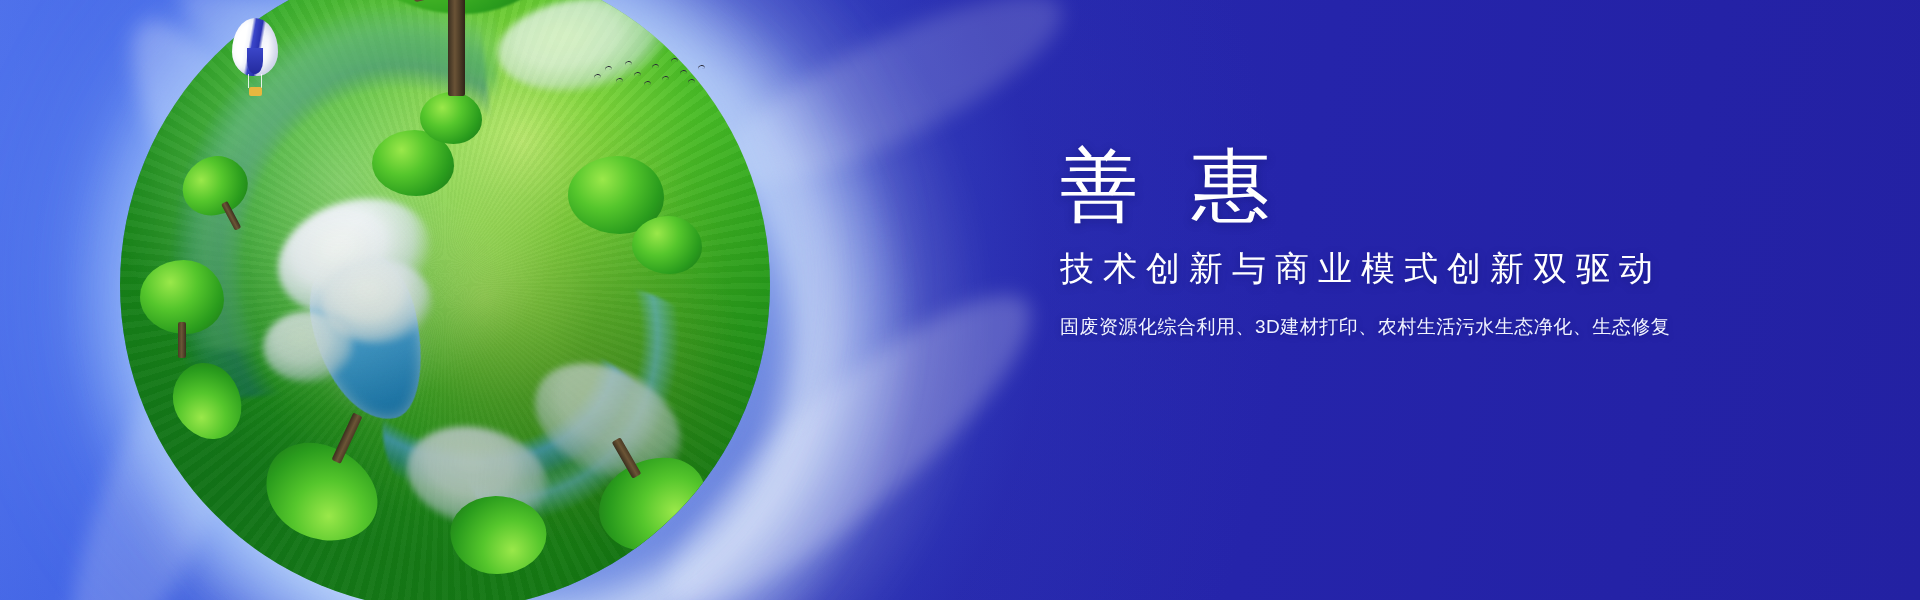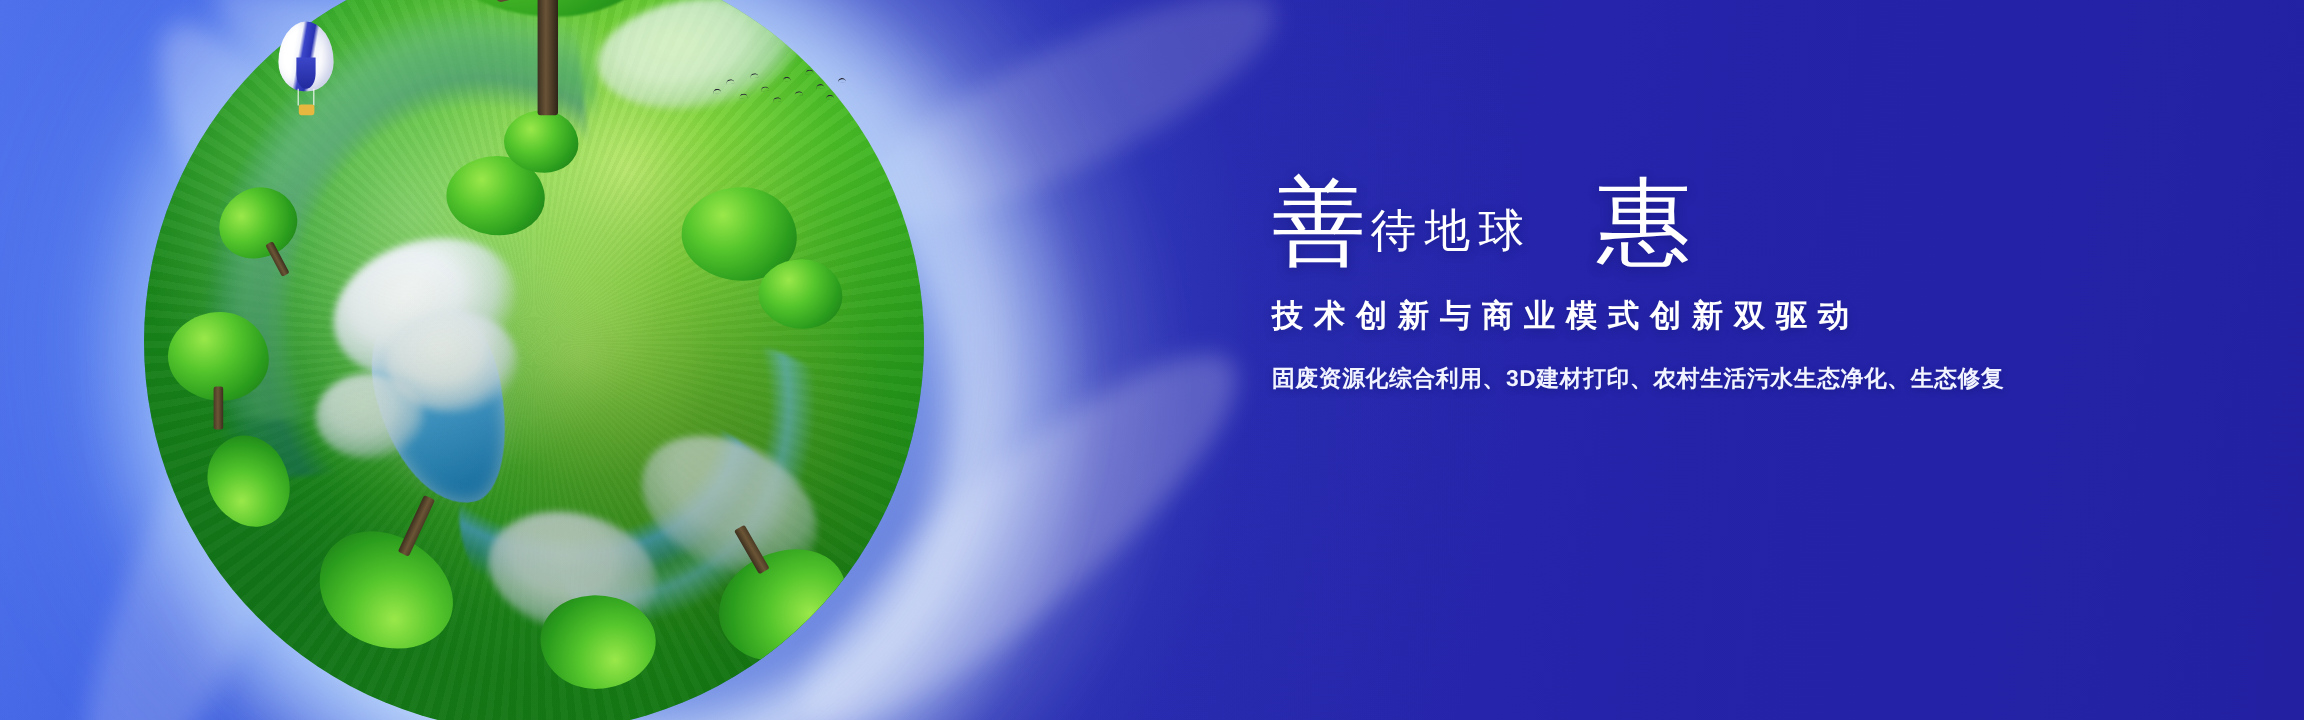--- a/index.html
+++ b/index.html
@@ -233,26 +233,26 @@
     line-height:.92;
     text-shadow:0 2px 10px rgba(10,16,90,0.45);
   }
   .hl-small {
     font-family:"Liberation Serif","DejaVu Serif",serif;
     font-size:38px; font-weight:400; letter-spacing:7px;
     padding-bottom:10px; margin-left:4px;
     text-shadow:0 2px 8px rgba(10,16,90,0.40);
   }
   .subtitle {
-    font-size:26px; font-weight:700; letter-spacing:9px;
+    font-size:34px; font-weight:400; letter-spacing:9px;
     margin-top:24px; white-space:nowrap;
     text-shadow:0 2px 8px rgba(10,16,90,0.35);
   }
   .desc {
-    font-size:19px; font-weight:700; letter-spacing:0.5px;
+    font-size:19px; font-weight:400; letter-spacing:0.5px;
     margin-top:22px; white-space:nowrap; color:#f2f4ff;
     text-shadow:0 1px 6px rgba(10,16,90,0.35);
   }
   .cta {
     display:inline-flex; align-items:center; justify-content:center; gap:9px;
     margin-top:28px; padding:0 26px; height:41px; min-width:138px;
     border:1px solid rgba(255,255,255,0.92); border-radius:4px;
     background:transparent; color:#fff; font-size:16px; letter-spacing:1px;
     cursor:pointer; white-space:nowrap;
     font-family:"Liberation Sans","DejaVu Sans",sans-serif;
@@ -353,21 +353,20 @@
     <span class="bird" style="left:88px; top:18px;"></span>
     <span class="bird" style="left:96px; top:27px;"></span>
     <span class="bird" style="left:106px;top:13px;"></span>
   </div>
 
   <div class="copy">
 
     <div class="headline">
       <span class="hl-group">
         <span class="hl-big">善</span>
-        <span class="hl-small">待地球</span>
       </span>
       <span class="hl-group">
         <span class="hl-big">惠</span>
       </span>
     </div>
 
     <div class="subtitle">技术创新与商业模式创新双驱动</div>
 
     <div class="desc">固废资源化综合利用、3D建材打印、农村生活污水生态净化、生态修复</div>
 

